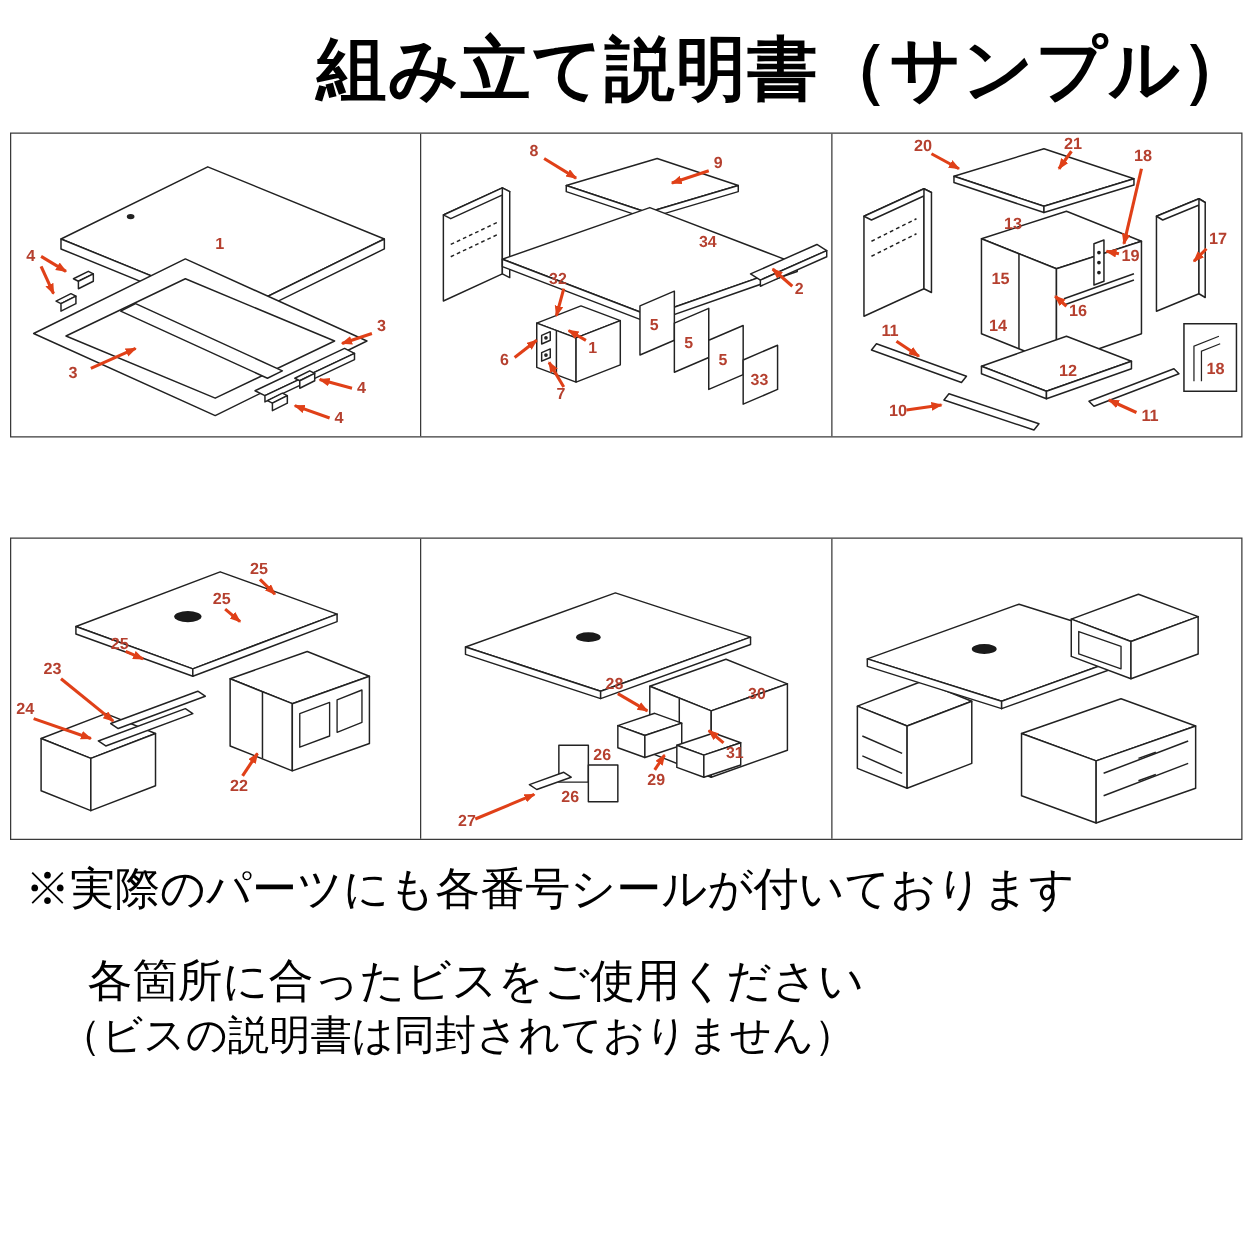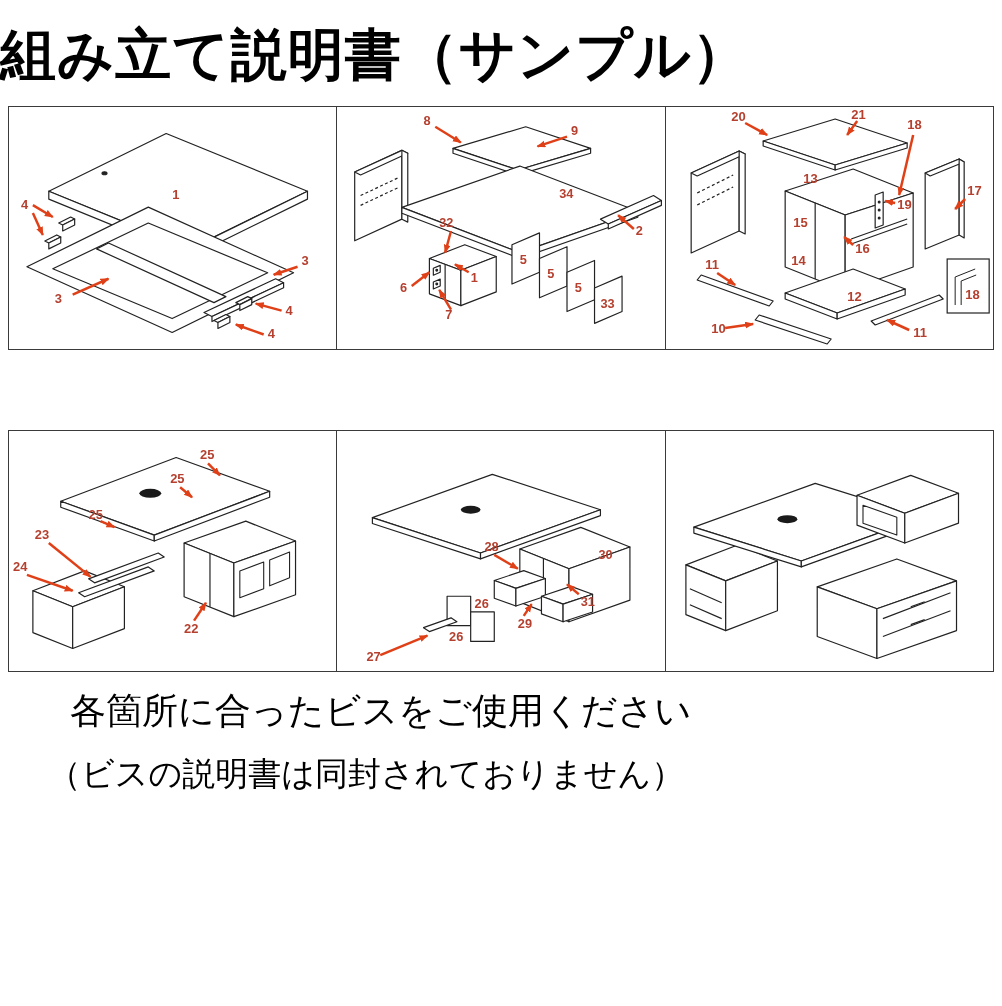--- a/index.html
+++ b/index.html
@@ -1,27 +1,27 @@
 <!DOCTYPE html>
 <html><head>
 <meta charset="utf-8">
 <style>
   html,body{margin:0;padding:0;background:#ffffff;}
   body{width:1002px;height:1006px;overflow:hidden;font-family:"Liberation Serif","DejaVu Serif",serif;color:#000;}
-  .title{margin:0;padding:18px 0 12px;text-align:left;font-size:56px;font-weight:bold;letter-spacing:1px;white-space:nowrap;}
+  .title{margin:0;padding:18px 0 12px;text-align:right;font-size:56px;font-weight:bold;letter-spacing:1px;white-space:nowrap;}
   .grid-row{display:flex;margin:0 8px;border:1.6px solid #3a3a3a;height:242px;background:#fff;}
   .grid-row.row-2{margin-top:80px;height:240px;}
   .cell{flex:1 1 0;border-right:1.6px solid #3a3a3a;position:relative;overflow:hidden;}
   .cell:last-child{border-right:none;text-align:center;}
   .cell svg{display:block;width:100%;height:100%;}
   .notes{margin:18px 20px 0;}
   .note{margin:0;font-size:36px;line-height:1.22;white-space:nowrap;}
   .note.sp{margin-bottom:30px;}
   .note.indent-1{padding-left:50px;margin-top:6px;}
-  .note.indent-2{padding-left:28px;margin-top:20px;font-size:33px;}
+  .note.indent-2{padding-left:28px;margin-top:1px;font-size:33px;}
   
   .lineart{fill:#ffffff;stroke:#222222;stroke-width:1.2;stroke-linejoin:round;}
   .openface{fill:none;stroke:#222222;stroke-width:1.1;stroke-linejoin:round;}
   .detail{stroke:#222222;stroke-width:1;fill:none;}
   .arrows line{stroke:#e04018;stroke-width:2.5;}
   .labels text{font-family:"Liberation Sans","DejaVu Sans",sans-serif;font-size:13px;font-weight:bold;fill:#b5402f;}
 </style>
 </head>
 <body>
 
@@ -365,19 +365,20 @@
           <polygon points="192,64 246,44 294,62 240,82"></polygon>
           <polygon points="192,64 240,82 240,112 192,94"></polygon>
           <polygon points="240,82 294,62 294,92 240,112"></polygon>
           <polygon class="openface" points="198,74 232,86 232,104 198,92"></polygon>
         </g>
       </svg>
     </div>
   </div>
 
   <div class="notes">
+    <p class="note sp">※実際のパーツにも各番号シールが付いております</p>
     <div class="note-group">
       <p class="note indent-1">各箇所に合ったビスをご使用ください</p>
       <p class="note indent-2">（ビスの説明書は同封されておりません）</p>
     </div>
   </div>
 
 </div>
 
 </body></html>

